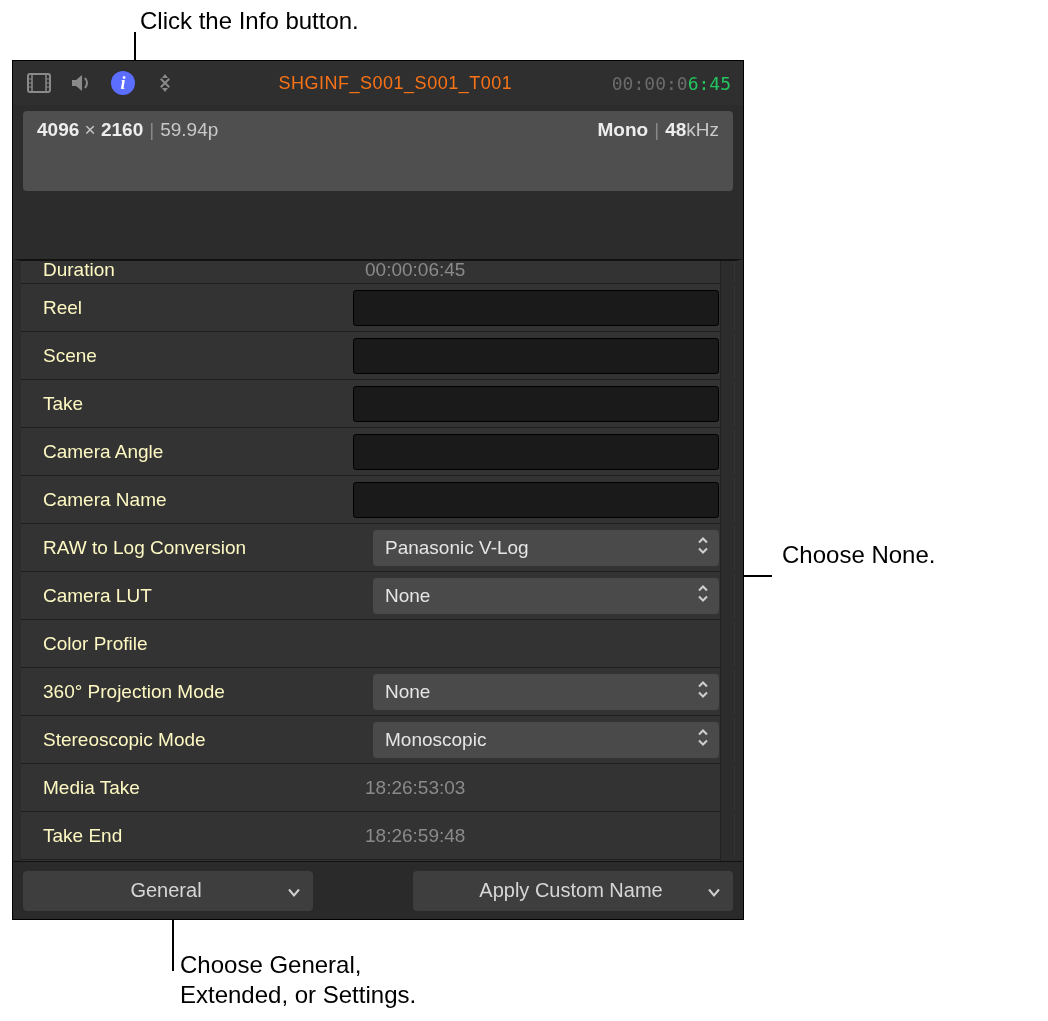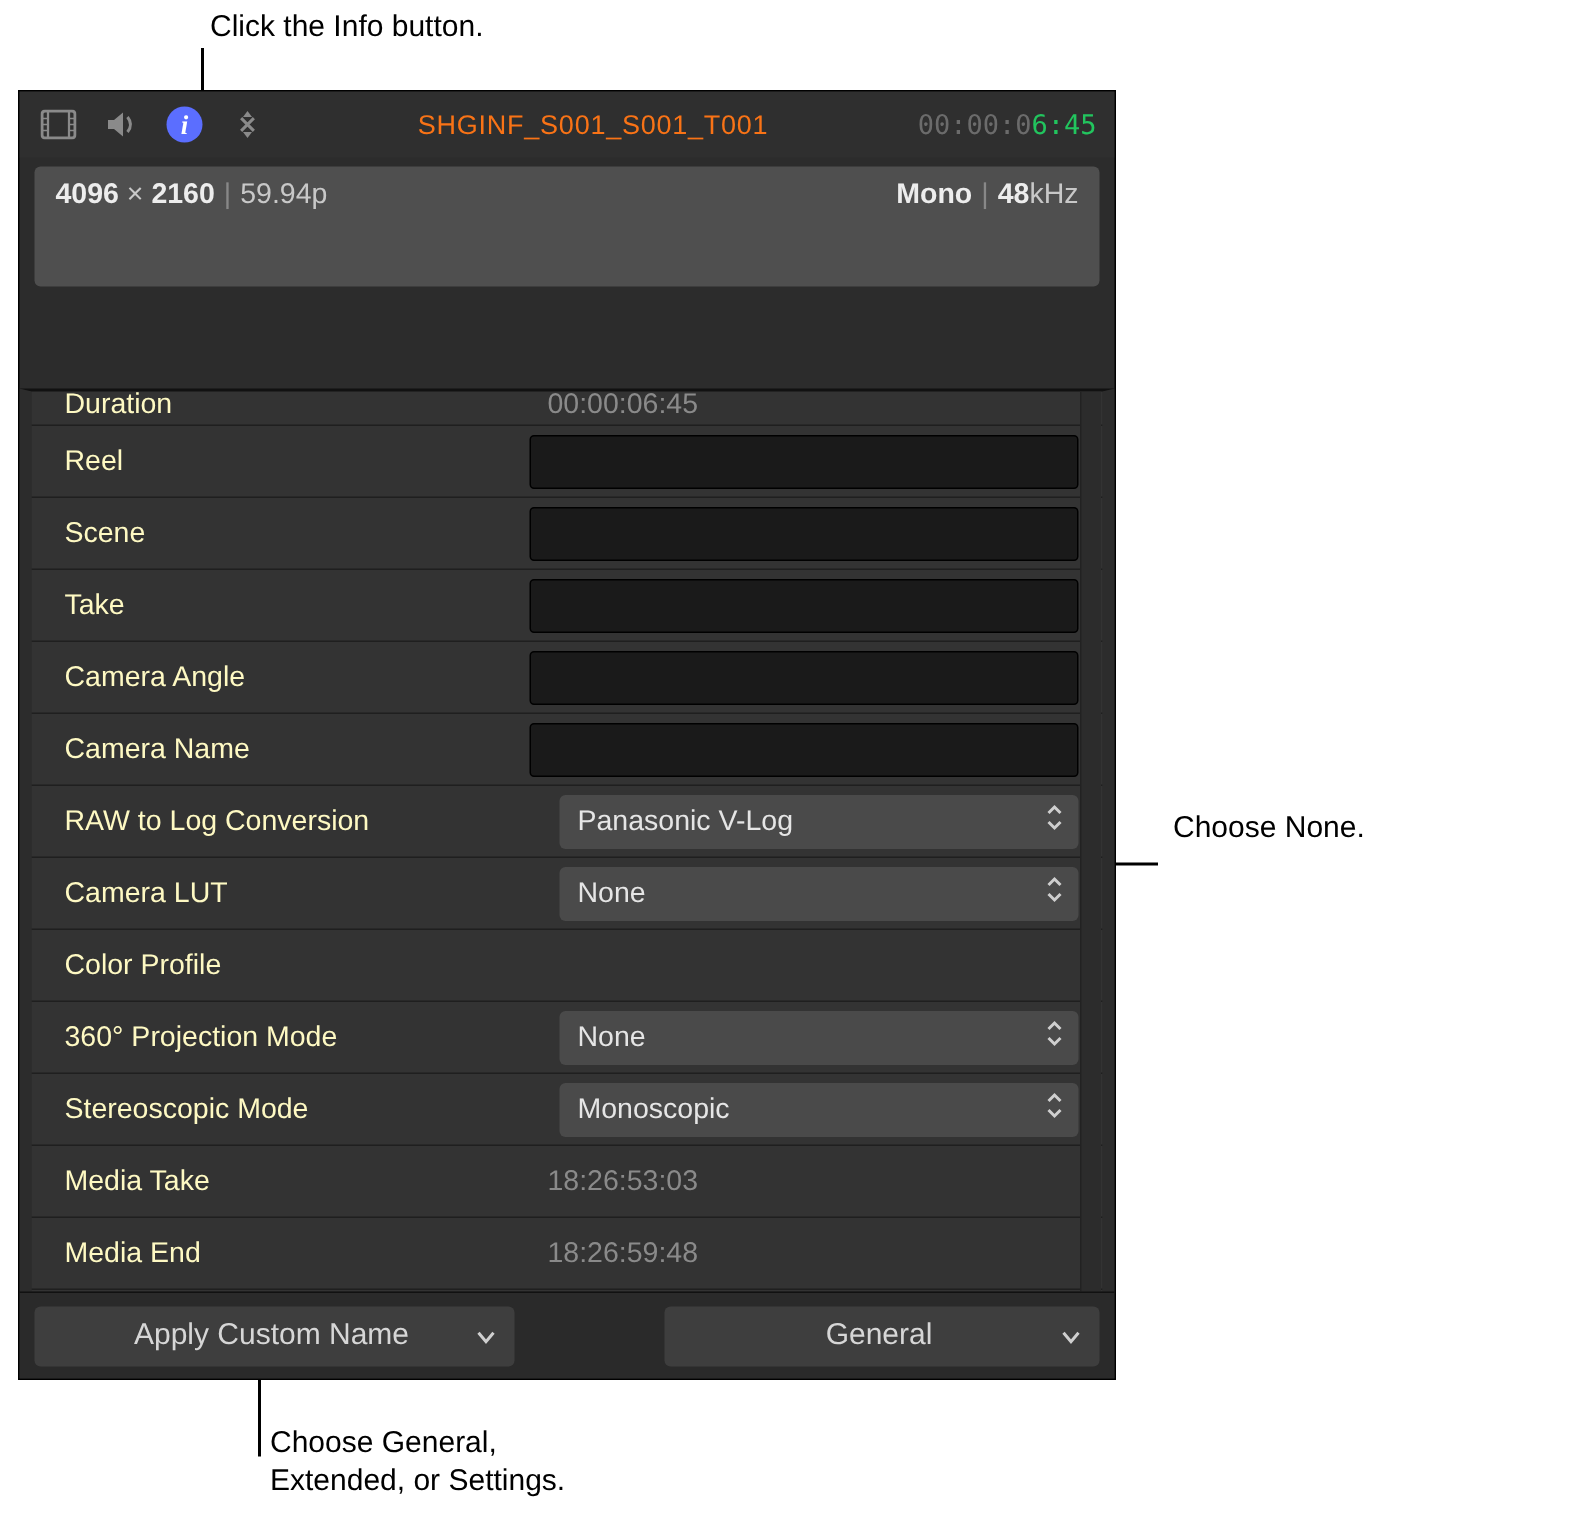--- a/index.html
+++ b/index.html
@@ -30,21 +30,21 @@
     position: relative;
   }
   .stage {
     position: relative;
     width: 1048px;
     height: 1021px;
   }
   
   .callout {
     position: absolute;
-    font-size: 20px;
+    font-size: 24px;
     color: #000;
     line-height: 1.25;
   }
   .callout-line {
     position: absolute;
     background: #000;
   }
 
   
   .panel {
@@ -384,43 +384,43 @@
               </div>
             </div>
           </div>
           <div class="row">
             <div class="label">Media Take</div>
             <div class="val">
               <div class="readonly">18:26:53:03</div>
             </div>
           </div>
           <div class="row">
-            <div class="label">Media End</div>
+            <div class="label">Take End</div>
             <div class="val">
               <div class="readonly">18:26:59:48</div>
             </div>
           </div>
           <div class="row cut-top"></div>
         </div>
       <div class="scrollbar"></div>
     </div>
 
     <div class="bottombar">
+      <div class="bottom-popup" style="min-width:290px;">
+        <span>General</span>
+        <span class="chev">
+          <svg width="14" height="10" viewBox="0 0 14 10">
+              <path d="M2 2 L7 8 L12 2" fill="none" stroke="#cfcfcf" stroke-width="2"></path>
+            </svg>
+        </span>
+      </div>
       <div class="bottom-popup" style="min-width:320px;">
         <span>Apply Custom Name</span>
         <span class="chev">
           <svg width="14" height="10" viewBox="0 0 14 10">
               <path d="M2 2 L7 8 L12 2" fill="none" stroke="#cfcfcf" stroke-width="2"></path>
             </svg>
         </span>
       </div>
-      <div class="bottom-popup" style="min-width:290px;">
-        <span>General</span>
-        <span class="chev">
-          <svg width="14" height="10" viewBox="0 0 14 10">
-              <path d="M2 2 L7 8 L12 2" fill="none" stroke="#cfcfcf" stroke-width="2"></path>
-            </svg>
-        </span>
-      </div>
     </div>
 
   </div>
 </div>
 
 </body></html>

